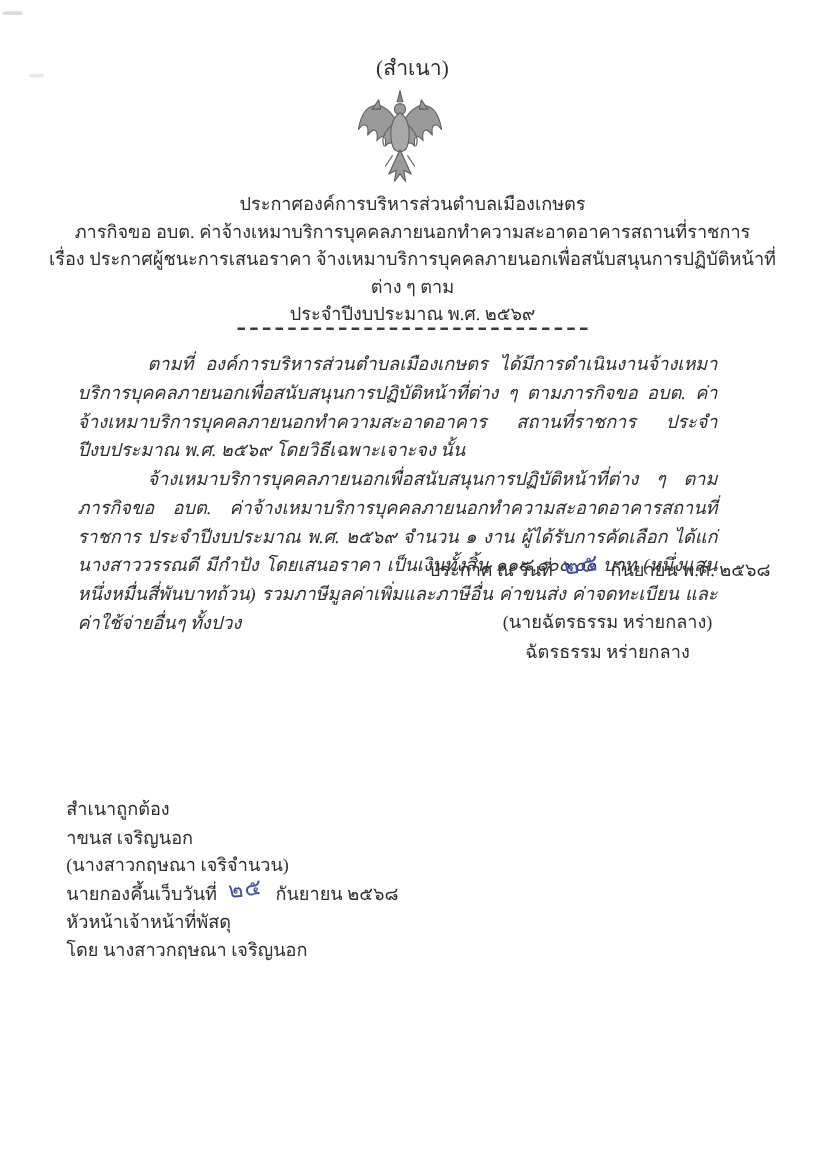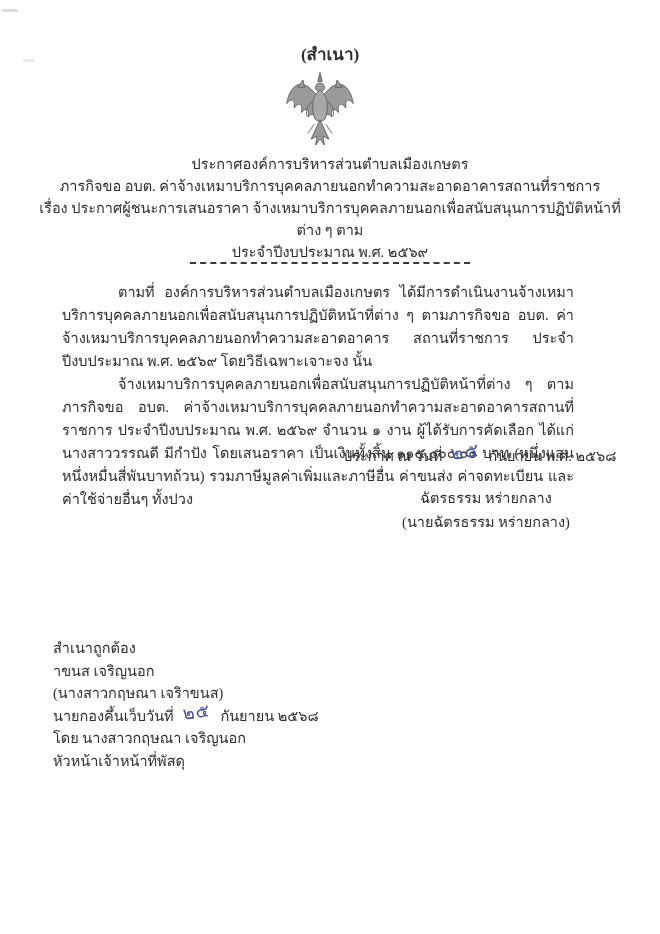--- a/index.html
+++ b/index.html
@@ -7,36 +7,36 @@
     position:relative;
     width:660px;height:934px;
     margin:0 auto;
     background:#ffffff;
     font-family:"Liberation Serif","DejaVu Serif",serif;
     color:#2e2e2e;
     overflow:hidden;
   }
   .copy-label{
     position:absolute;top:40px;left:0;width:660px;
-    text-align:center;font-size:17px;font-weight:bold;
+    text-align:center;font-size:17px;font-weight:normal;
   }
   .emblem{
     position:absolute;top:71px;left:283px;width:74px;height:80px;
   }
   .title-block{
     position:absolute;top:153px;left:30px;width:600px;
     text-align:center;font-weight:normal;font-size:14.5px;line-height:22px;
   }
   .separator{
     position:absolute;top:262px;left:190px;width:280px;height:0;
     border-top:2px dashed #3a3a3a;
   }
   .body-block{
     position:absolute;top:281px;left:62px;width:512px;
-    font-size:14.5px;line-height:23px;text-align:justify;
+    font-size:14.5px;line-height:23px;text-align:justify;font-style:italic;
   }
   .body-block p{margin:0;text-indent:56px;}
   .date-line{
     position:absolute;top:444px;left:343px;
     font-size:14.5px;white-space:nowrap;
   }
   .signature-block{
     position:absolute;top:487px;left:330px;width:312px;
     text-align:center;font-size:14.5px;line-height:23.5px;
   }
@@ -110,30 +110,30 @@
     <p>จ้างเหมาบริการบุคคลภายนอกเพื่อสนับสนุนการปฏิบัติหน้าที่ต่าง ๆ ตามภารกิจขอ อบต. ค่าจ้างเหมาบริการบุคคลภายนอกทำความสะอาดอาคารสถานที่ราชการ ประจำปีงบประมาณ พ.ศ. ๒๕๖๙ จำนวน ๑ งาน ผู้ได้รับการคัดเลือก ได้แก่ นางสาววรรณดี  มีกำปัง  โดยเสนอราคา เป็นเงินทั้งสิ้น ๑๑๔,๐๐๐.๐๐ บาท (หนึ่งแสนหนึ่งหมื่นสี่พันบาทถ้วน) รวมภาษีมูลค่าเพิ่มและภาษีอื่น ค่าขนส่ง ค่าจดทะเบียน และค่าใช้จ่ายอื่นๆ ทั้งปวง</p>
   </div>
 
   <div class="date-line">
     <span>ประกาศ ณ วันที่</span>
     <span class="hand">๒๕</span>
     <span>กันยายน พ.ศ. ๒๕๖๘</span>
   </div>
 
   <div class="signature-block">
+    <div>(นายฉัตรธรรม หร่ายกลาง)</div>
     <div>ฉัตรธรรม หร่ายกลาง</div>
-    <div>(นายฉัตรธรรม หร่ายกลาง)</div>
   </div>
 
   <div class="cert-block">
     <div>สำเนาถูกต้อง</div>
     <div>าขนส  เจริญนอก</div>
-    <div>(นางสาวกฤษณา  เจริาขนส)</div>
+    <div>(นางสาวกฤษณา  เจริจำนวน)</div>
     <div>
       <span>นายกองคึ้นเว็บวันที่</span>
       <span class="hand small">๒๕</span>
       <span>กันยายน  ๒๕๖๘</span>
     </div>
+    <div>หัวหน้าเจ้าหน้าที่พัสดุ</div>
     <div>โดย นางสาวกฤษณา  เจริญนอก</div>
-    <div>หัวหน้าเจ้าหน้าที่พัสดุ</div>
   </div>
 
 </div>
 
 </body></html>

